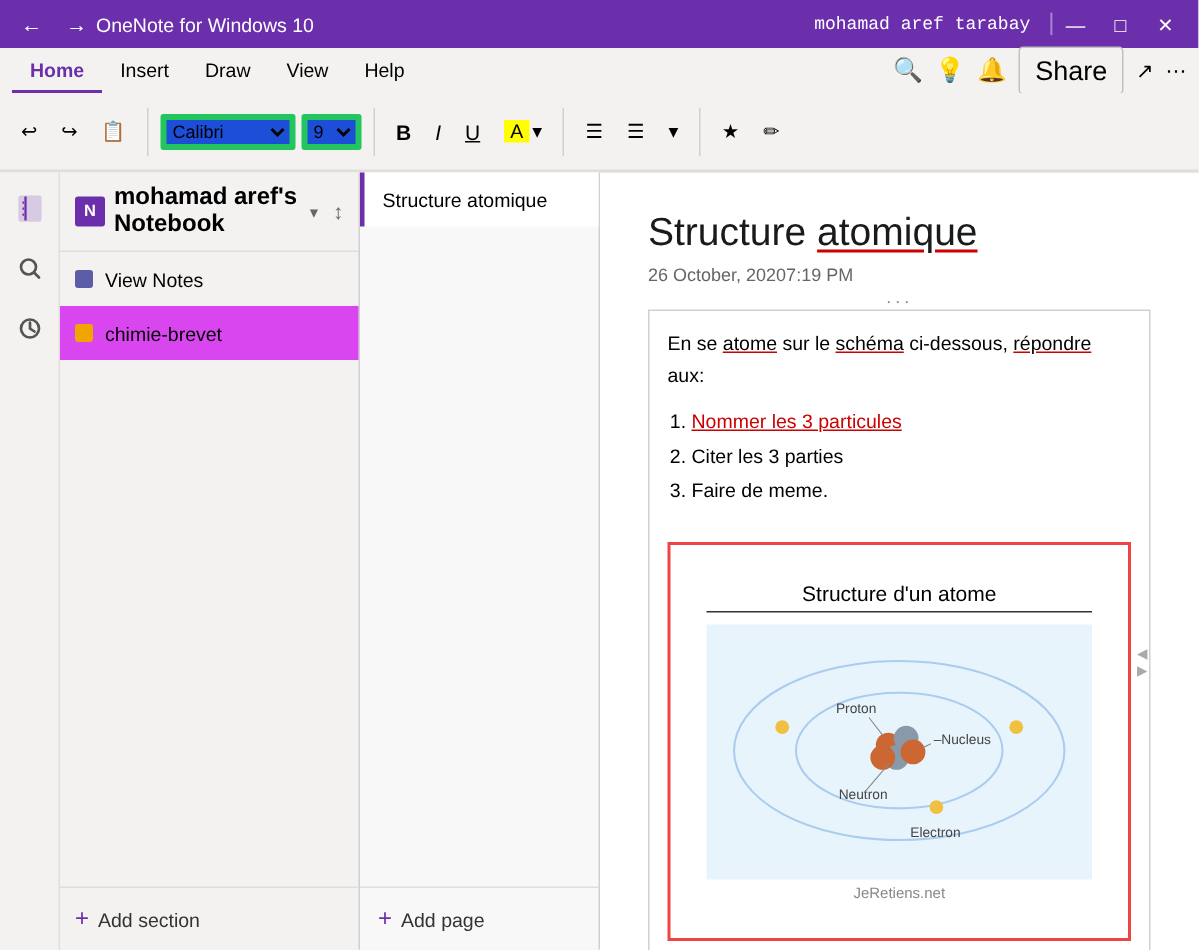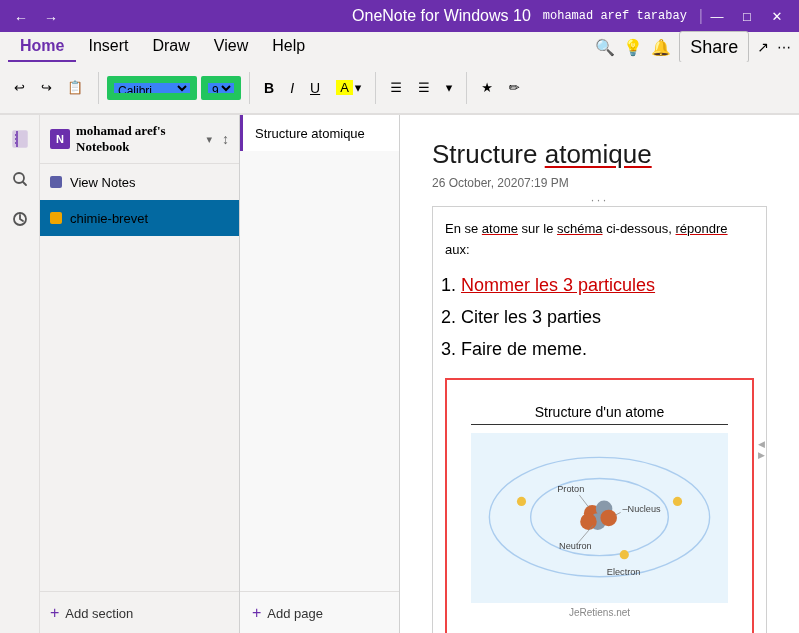--- a/index.html
+++ b/index.html
@@ -13,21 +13,21 @@
       align-items: center;
       justify-content: space-between;
       padding: 0 8px;
       color: white;
     }
     .title-bar-nav { display: flex; gap: 4px; align-items: center; }
     .title-bar-nav button {
       background: none; border: none; color: white; cursor: pointer;
       font-size: 14px; padding: 2px 6px; border-radius: 3px;
     }
-    .title-bar-title { flex: 1; text-align: right; font-size: 16px; color: white; }
+    .title-bar-title { flex: 1; text-align: left; font-size: 13px; color: white; }
     .title-bar-user { font-size: 12px; color: white; padding: 0 12px; font-family: Liberation Mono, monospace; }
     .title-bar-controls { display: flex; gap: 2px; }
     .title-bar-controls button {
       background: none; border: none; color: white; font-size: 13px;
       width: 28px; height: 24px; cursor: pointer; border-radius: 3px;
     }
 
     
     .ribbon {
       background: #f3f2f1;
@@ -40,21 +40,21 @@
       align-items: center;
       padding: 0 8px;
       height: 30px;
       gap: 0;
     }
     .ribbon-tab {
       padding: 0 12px;
       height: 30px;
       display: flex;
       align-items: center;
-      font-size: 16px;
+      font-size: 13px;
       cursor: pointer;
       border-bottom: 2px solid transparent;
     }
     .ribbon-tab.active {
       color: #6b2fac;
       border-bottom: 2px solid #6b2fac;
       font-weight: 600;
     }
 
     .ribbon-toolbar {
@@ -66,21 +66,21 @@
       gap: 4px;
       border-bottom: 1px solid #e0dedd;
     }
     .ribbon-btn {
       background: none; border: none; cursor: pointer;
       padding: 3px 6px; border-radius: 3px; font-size: 13px;
       display: flex; align-items: center; gap: 2px; height: 32px;
     }
 
     .font-select, .font-size-select {
-      border: 7px solid #22c55e; background: #3b82f6; height: 24px;
+      border: 4px solid #22c55e; background: #1d4ed8; height: 24px;
       font-size: 12px; padding: 0 0; border-radius: 2px; cursor: pointer;
     }
     .font-select { width: 90px; }
     .font-size-select { width: 40px; }
 
     .toolbar-separator {
       width: 1px; height: 32px; background: #d0d0d0; margin: 0 4px;
     }
     .bold-btn { font-weight: bold; font-size: 14px; }
     .italic-btn { font-style: italic; font-size: 14px; }
@@ -127,34 +127,34 @@
       gap: 6px;
       border-bottom: 1px solid #e0dedd;
     }
     .notebook-icon {
       width: 20px; height: 20px;
       background: #6b2fac;
       border-radius: 2px;
       display: flex; align-items: center; justify-content: center;
       color: white; font-size: 11px; font-weight: bold;
     }
-    .notebook-name { font-size: 13px; font-weight: 600; flex: 1; font-family: Liberation Serif, serif; }
+    .notebook-name { font-size: 16px; font-weight: 600; flex: 1; }
     .notebook-chevron { font-size: 11px; color: #666; }
     .notebook-sort { margin-left: 4px; font-size: 14px; color: #666; cursor: pointer; }
 
     .section-item {
       display: flex;
       align-items: center;
       padding: 6px 10px;
       cursor: pointer;
       gap: 8px;
       font-size: 13px;
       min-height: 36px;
     }
-    .section-item.active { background: #0369a1; }
+    .section-item.active { background: #d946ef; }
     .section-dot {
       width: 12px; height: 12px; border-radius: 2px; flex-shrink: 0;
     }
 
     .sections-footer {
       margin-top: auto;
       padding: 12px 10px;
       border-top: 1px solid #e0dedd;
     }
     .add-section-btn {
@@ -233,21 +233,21 @@
       position: absolute;
       top: -14px;
       left: 50%;
       transform: translateX(-50%);
       font-size: 12px;
       color: #888;
       letter-spacing: 2px;
     }
     .page-text { font-size: 13px; line-height: 1.6; margin-bottom: 8px; }
     .underlined { text-decoration: underline; text-decoration-color: #cc0000; }
-    .page-list { font-size: 18px; line-height: 1.8; margin-left: 16px; margin-bottom: 12px; }
+    .page-list { font-size: 13px; line-height: 1.8; margin-left: 16px; margin-bottom: 22px; }
     .page-list li { }
     .red-text { color: #cc0000; text-decoration: underline; text-decoration-color: #cc0000; }
 
     .atom-diagram {
       border: 2px solid #ef4444;
       margin-top: 8px;
       padding: 24px;
     }
     .atom-diagram-title {
       text-align: center;

